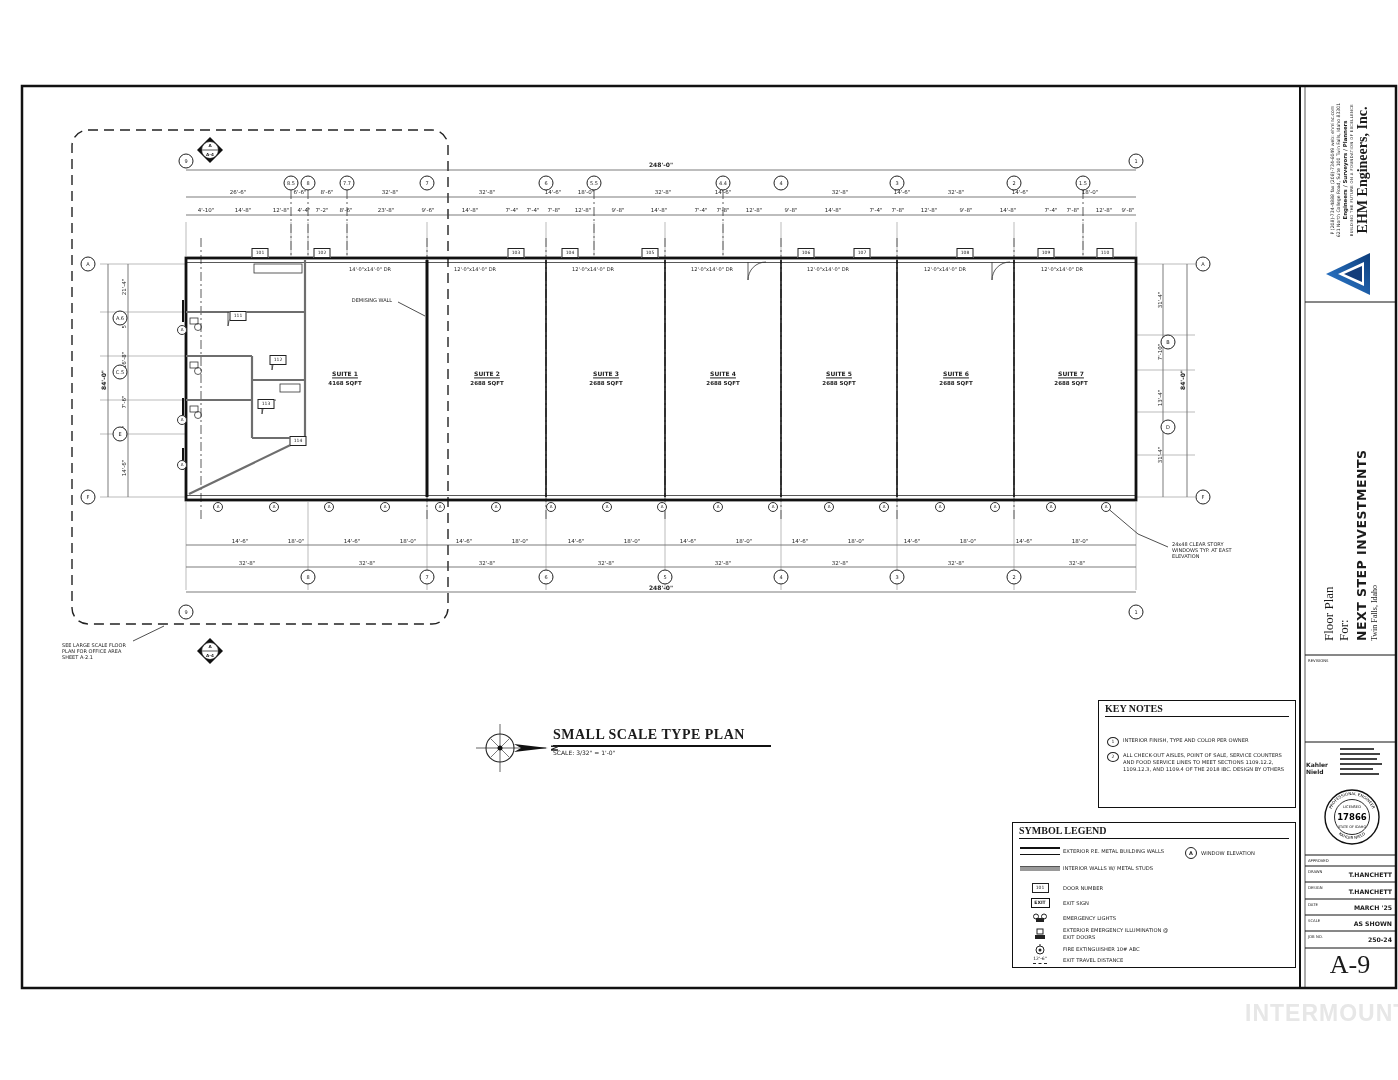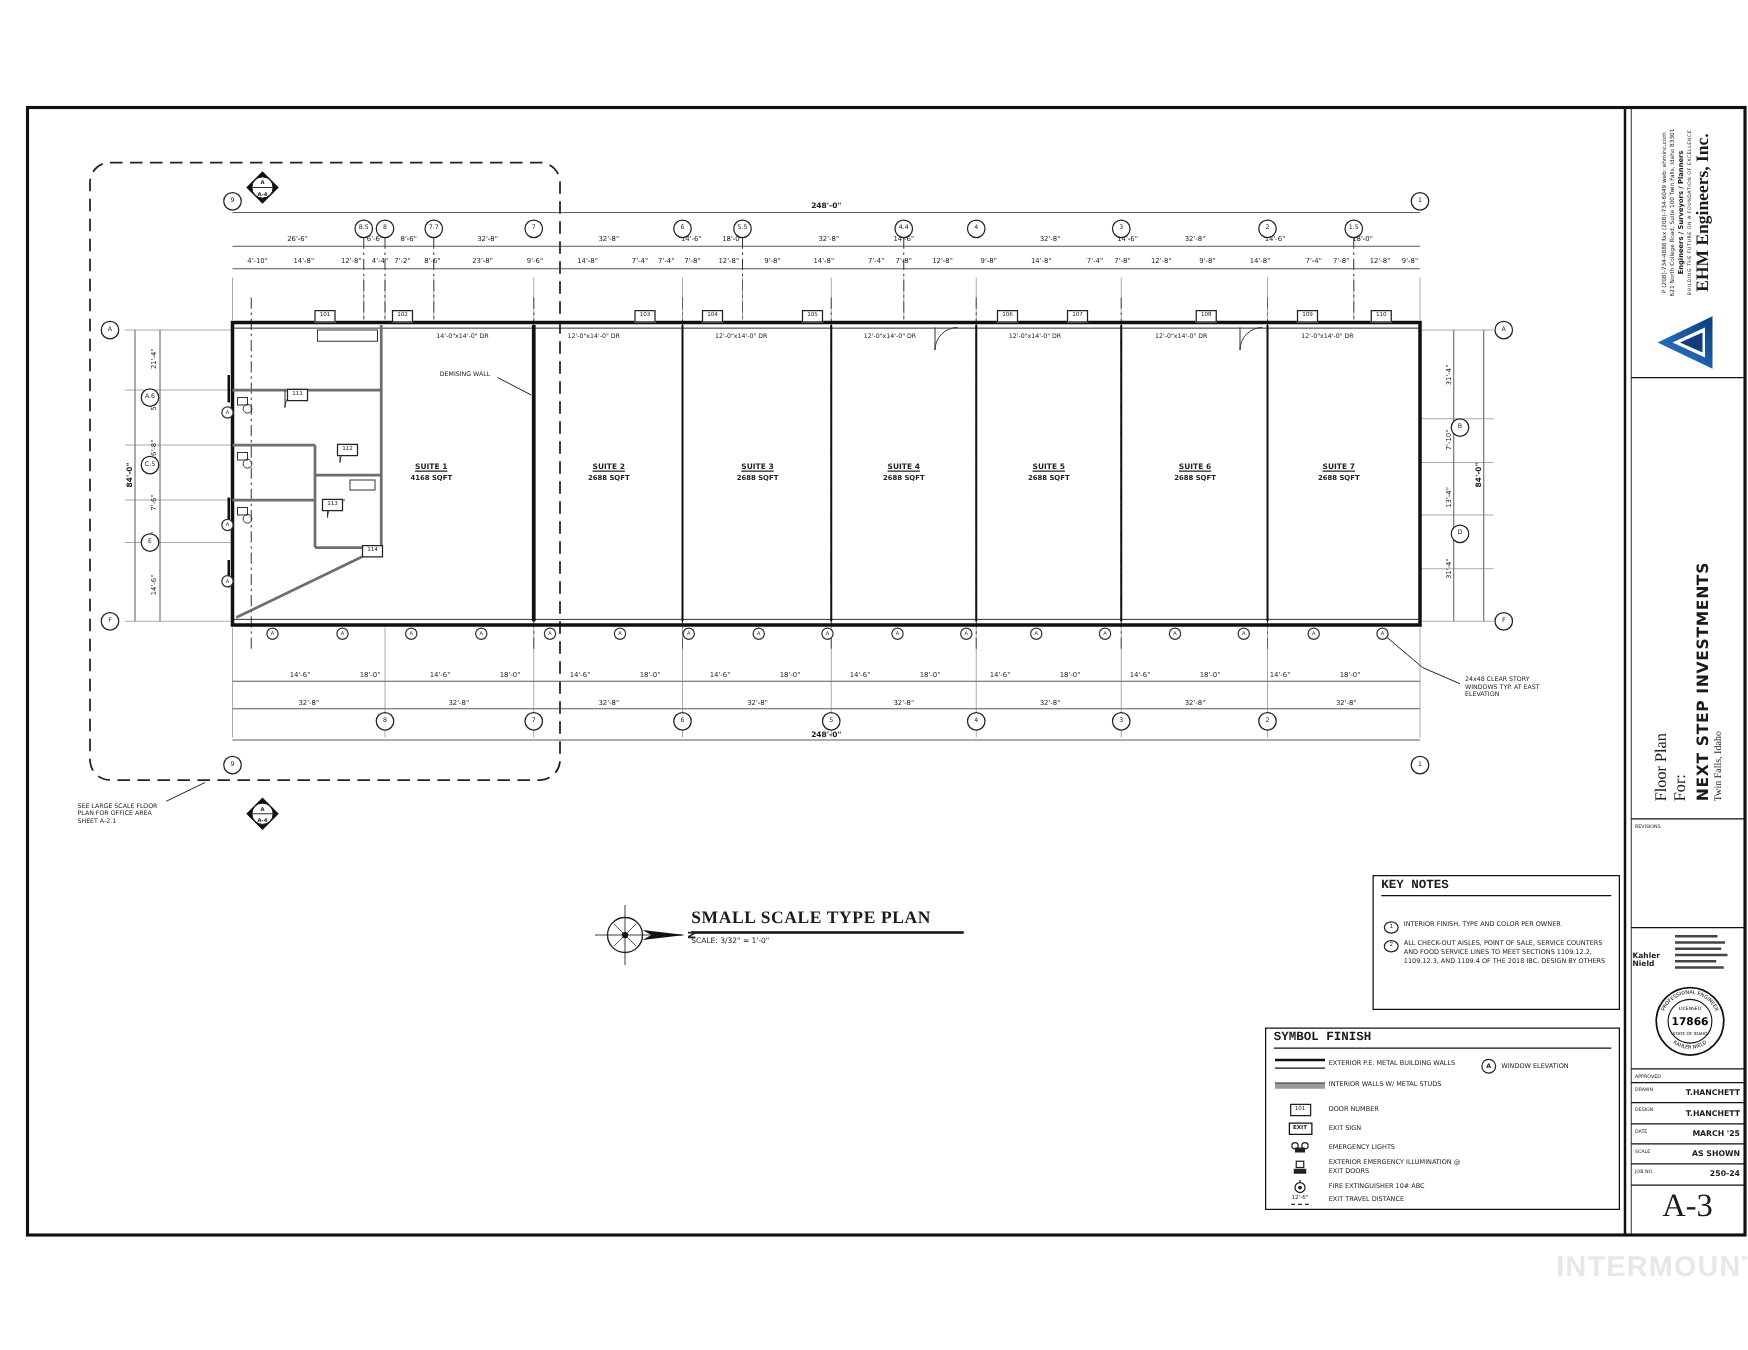--- a/index.html
+++ b/index.html
@@ -21,21 +21,21 @@
   .dtag{position:absolute;transform:translate(-50%,-50%);width:15px;height:8px;border:1px solid #222;
        background:#fff;font-size:4.5px;line-height:8px;text-align:center;z-index:6;}
   .wtag{position:absolute;transform:translate(-50%,-50%);width:8px;height:8px;border:1px solid #333;
        border-radius:50%;background:#fff;font-size:4px;line-height:8px;text-align:center;z-index:6;}
   
   .dwg-title{position:absolute;left:553px;top:727px;width:218px;border-bottom:2px solid #111;
        font-family:"Liberation Serif",serif;font-weight:bold;font-size:14px;letter-spacing:.5px;padding-bottom:2px;}
   .dwg-scale{position:absolute;left:553px;top:749px;font-size:6px;}
   
   .keynotes{position:absolute;left:1098px;top:700px;width:198px;height:108px;border:1.5px solid #111;background:#fff;box-sizing:border-box;}
-  .keynotes h3, .legend h3{margin:2px 6px 20px 6px;font-family:Liberation Mono, monospace;
+  .keynotes h3, .legend h3{margin:2px 6px 20px 6px;font-family:Liberation Serif, serif;
        font-size:10px;border-bottom:1.2px solid #111;padding-bottom:2px;font-weight:bold;}
   .kn-row{display:flex;margin:5px 8px 0 8px;font-size:5.2px;line-height:1.35;}
   .kn-num{flex:0 0 10px;width:8px;height:8px;border:1px solid #222;border-radius:50%;
        text-align:center;line-height:8px;font-size:4.5px;margin-right:4px;}
   
   .legend{position:absolute;left:1012px;top:822px;width:284px;height:146px;border:1.5px solid #111;background:#fff;box-sizing:border-box;}
   .lg-row{position:absolute;display:flex;align-items:center;font-size:5.2px;line-height:1.25;}
   .lg-sym{flex:0 0 46px;display:flex;justify-content:center;align-items:center;}
   .lg-label{width:115px;}
   .sym-extwall{width:40px;height:5px;border-top:2px solid #111;border-bottom:1.5px solid #111;}
@@ -454,21 +454,21 @@
       <span class="kn-num">1</span>
       <span>INTERIOR FINISH, TYPE AND COLOR PER OWNER</span>
     </div>
     <div class="kn-row">
       <span class="kn-num">2</span>
       <span>ALL CHECK-OUT AISLES, POINT OF SALE, SERVICE COUNTERS AND FOOD SERVICE LINES TO MEET SECTIONS 1109.12.2, 1109.12.3, AND 1109.4 OF THE 2018 IBC.  DESIGN BY OTHERS</span>
     </div>
   </div>
 
   <div class="legend">
-    <h3>SYMBOL FINISH</h3>
+    <h3>SYMBOL LEGEND</h3>
     <div class="lg-row" style="left:4px;top:24px;">
       <span class="lg-sym">
           <span class="sym-extwall"></span>
         </span>
       <span class="lg-label">EXTERIOR P.E. METAL BUILDING WALLS</span>
     </div>
     <div class="lg-row" style="left:4px;top:42px;">
       <span class="lg-sym">
           <span class="sym-intwall"></span>
         </span>
@@ -574,16 +574,16 @@
   <div class="tb-field-value" style="top:871px;">T.HANCHETT</div>
   <div class="tb-field-label" style="top:885px;">DESIGN</div>
   <div class="tb-field-value" style="top:888px;">T.HANCHETT</div>
   <div class="tb-field-label" style="top:902px;">DATE</div>
   <div class="tb-field-value" style="top:904px;">MARCH '25</div>
   <div class="tb-field-label" style="top:918px;">SCALE</div>
   <div class="tb-field-value" style="top:920px;">AS SHOWN</div>
   <div class="tb-field-label" style="top:934px;">JOB NO.</div>
   <div class="tb-field-value" style="top:936px;">250-24</div>
 
-  <div class="sheetnum">A-3</div>
+  <div class="sheetnum">A-9</div>
 
   <div class="watermark">INTERMOUNTAIN</div>
 </div>
 
 </body></html>

